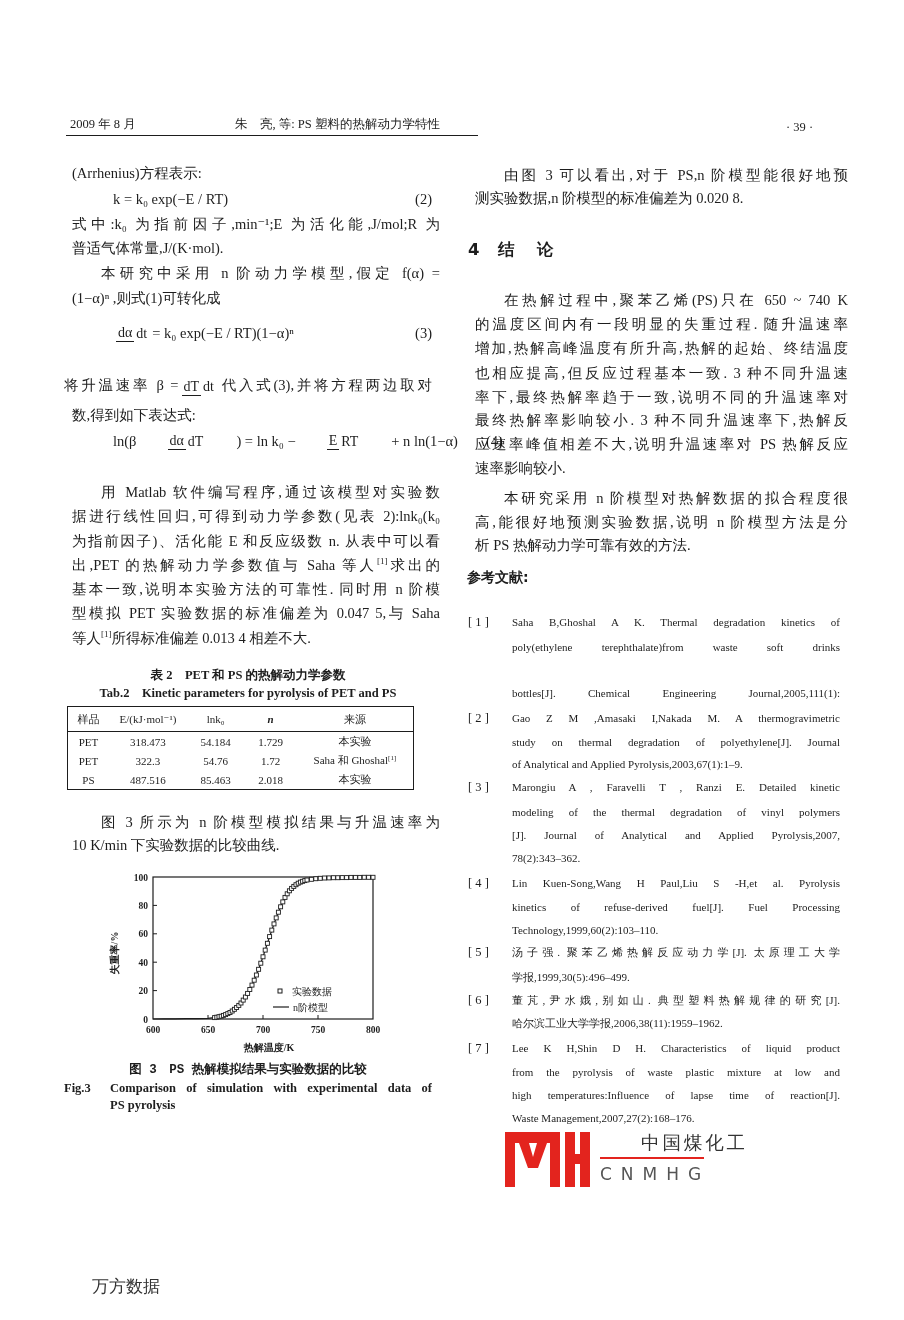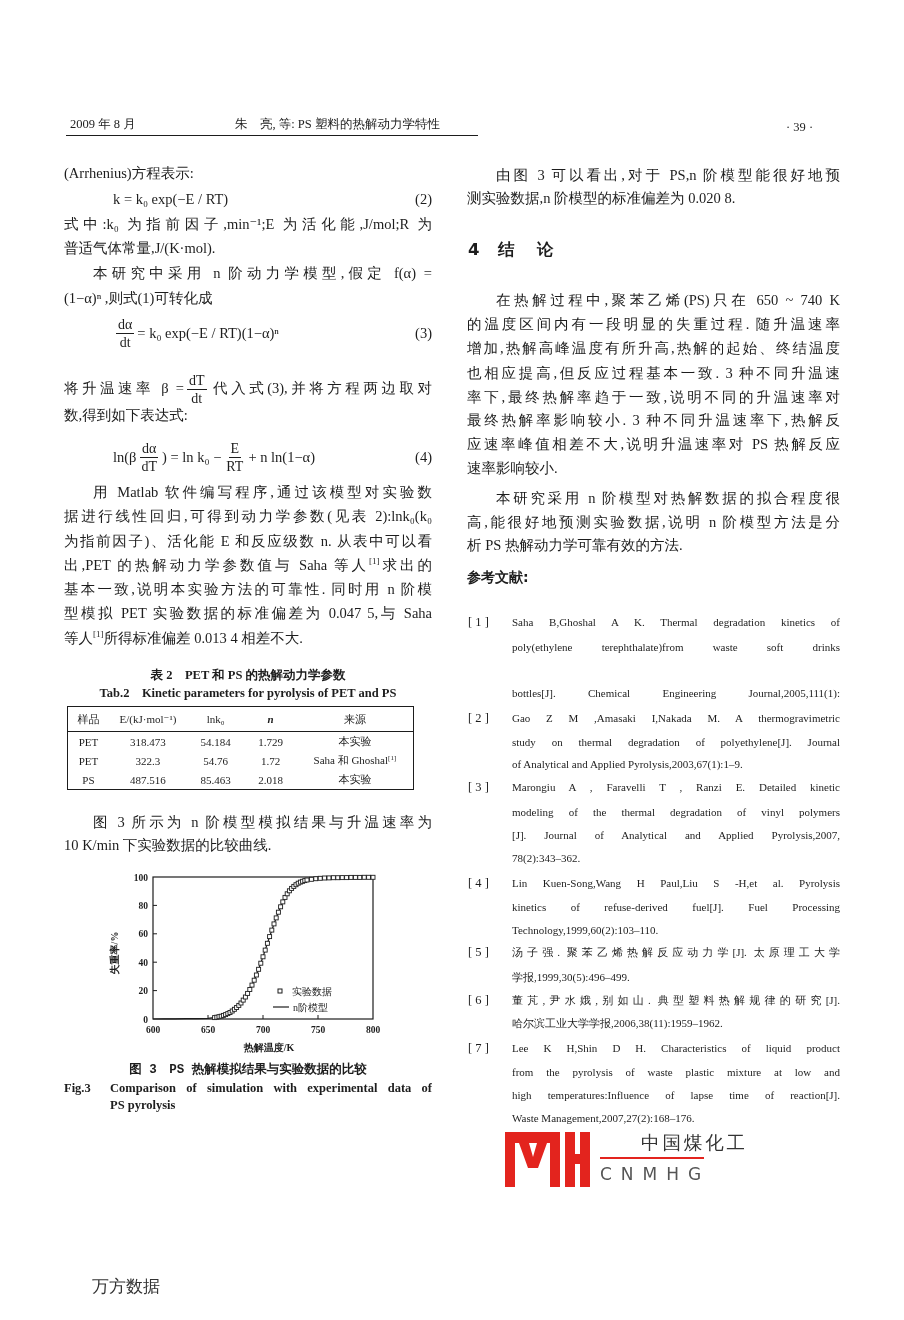--- a/index.html
+++ b/index.html
@@ -1,28 +1,28 @@
 <!DOCTYPE html>
 <html><head>
 <meta charset="utf-8">
 <style>
   html,body{margin:0;padding:0;background:#fff;}
   #page{position:relative;width:904px;height:1320px;background:#fff;overflow:hidden;color:#1d1d1d;font-family:"Liberation Serif","DejaVu Serif",serif;}
-  .ln{position:absolute;height:24px;line-height:24px;font-size:14.5px;white-space:nowrap;}
+  .ln{position:absolute;height:24px;line-height:24px;font-size:14.5px;white-space:nowrap;margin-left:8px;}
   .j{text-align:justify;text-align-last:justify;white-space:normal;overflow:hidden;}
   .L{left:64px;width:368px;}
   .Li{left:93px;width:339px;}
   .R{left:467px;width:373px;}
   .Ri{left:496px;width:344px;}
   sup{font-size:9px;line-height:0;vertical-align:6px;}
   .hdr{position:absolute;top:116px;height:16px;line-height:16px;font-size:12.5px;white-space:nowrap;}
   .hdr-rule{position:absolute;left:66px;top:135px;width:412px;height:1px;background:#1d1d1d;}
   .eq{position:absolute;left:113px;width:319px;display:flex;align-items:center;font-size:14.5px;white-space:nowrap;}
   .eq .eqnum{margin-left:auto;}
-  .frac{display:inline-flex;flex-direction:column;align-items:center;vertical-align:middle;line-height:17px;margin:6px 3px;font-size:14px;}
+  .frac{display:inline-flex;flex-direction:row;align-items:center;vertical-align:middle;line-height:17px;margin:6px 3px;font-size:14px;}
   .frac .num{border-bottom:1px solid #1d1d1d;padding:0 2px;}
   .frac .den{padding:0 2px;}
   .betaline{position:absolute;left:64px;width:368px;top:366px;height:38px;line-height:38px;font-size:14.5px;text-align:justify;text-align-last:justify;overflow:hidden;}
   .cap{position:absolute;left:64px;width:368px;text-align:center;font-weight:bold;font-size:12.5px;white-space:nowrap;}
   #kinetic-table{position:absolute;left:67px;top:706px;width:347px;height:82px;border-collapse:collapse;border:1.5px solid #1d1d1d;font-size:11px;}
   #kinetic-table th{font-weight:normal;height:24px;border-bottom:1px solid #1d1d1d;text-align:center;padding:0;}
   #kinetic-table td{height:19px;text-align:center;padding:0;}
   #kinetic-table sup{font-size:7px;vertical-align:4px;}
   .c1{width:43px;} .c2{width:80px;} .c3{width:60px;} .c4{width:55px;} .c5{width:123px;}
   #chart-svg{position:absolute;left:100px;top:865px;}
@@ -72,21 +72,21 @@
     <span class="eqnum">(3)</span>
   </div>
 
   <div class="betaline"><span>将升温速率 β =</span><span class="frac">
         <span class="num">dT</span>
         <span class="den">dt</span>
       </span><span>代入式(3),并将方程两边取对</span></div>
 
   <div class="ln L" style="top:403px">数,得到如下表达式:</div>
 
-  <div class="eq" style="top:436px;height:42px;">
+  <div class="eq" style="top:420px;height:42px;gap:28px;">
     <span>ln(β</span>
     <span class="frac">
       <span class="num">dα</span>
       <span class="den">dT</span>
     </span>
     <span>) = ln k₀ −</span>
     <span class="frac">
       <span class="num">E</span>
       <span class="den">RT</span>
     </span>

